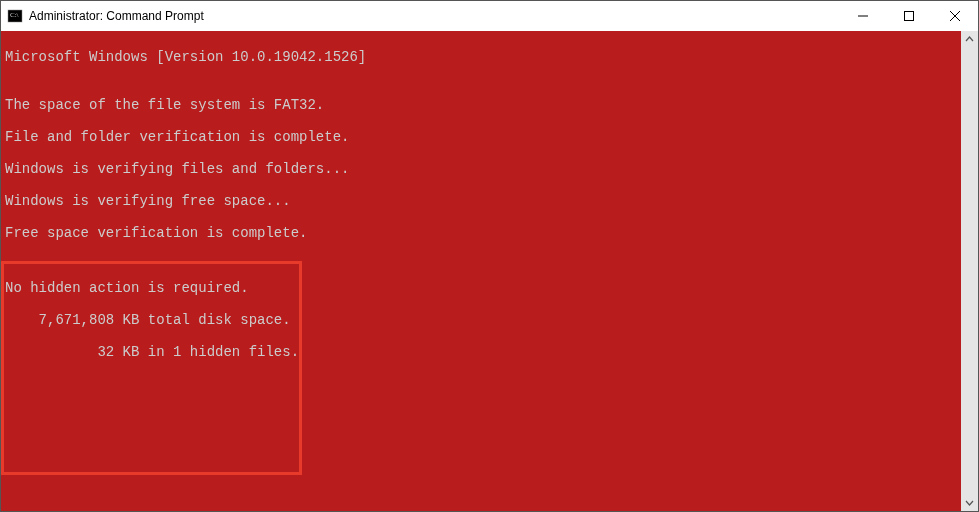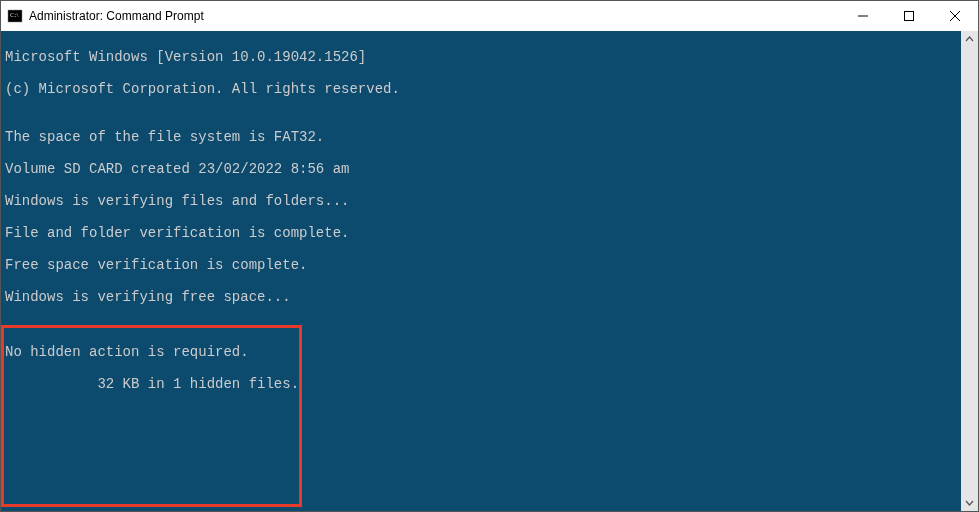--- a/index.html
+++ b/index.html
@@ -52,21 +52,21 @@
     display: flex;
     align-items: center;
     justify-content: center;
     color: #000;
   }
   .win-btn svg { display: block; }
   .content-wrap {
     flex: 1;
     display: flex;
     overflow: hidden;
-    background: #0c4a6e;
+    background: #b91c1c;
   }
   .terminal {
     flex: 1;
     padding: 2px 4px;
     font-family: Consolas, "Courier New", monospace;
     font-size: 14px;
     line-height: 16px;
     color: #cccccc;
     white-space: pre;
     overflow: hidden;
@@ -133,30 +133,29 @@
             <line x1="0" y1="0" x2="10" y2="10" stroke="#000" stroke-width="1"></line>
             <line x1="10" y1="0" x2="0" y2="10" stroke="#000" stroke-width="1"></line>
           </svg>
       </div>
     </div>
   </div>
 
   <div class="content-wrap">
     <div class="terminal">
 <span class="line">Microsoft Windows [Version 10.0.19042.1526]</span>
-<span class="line">(c) Microsoft Corporation. All rights reserved.</span>
 <span class="line"></span>
 <span class="line">The space of the file system is FAT32.</span>
-<span class="line">Volume SD CARD created 23/02/2022 8:56 am</span>
+<span class="line">File and folder verification is complete.</span>
 <span class="line">Windows is verifying files and folders...</span>
-<span class="line">File and folder verification is complete.</span>
+<span class="line">Windows is verifying free space...</span>
 <span class="line">Free space verification is complete.</span>
-<span class="line">Windows is verifying free space...</span>
 <div class="highlight-box">
 <span class="line">No hidden action is required.</span>
+<span class="line">    7,671,808 KB total disk space.</span>
 <span class="line">           32 KB in 1 hidden files.</span>
 
 
 <span class="line"></span>
 
 
 
 </div>
 
 

